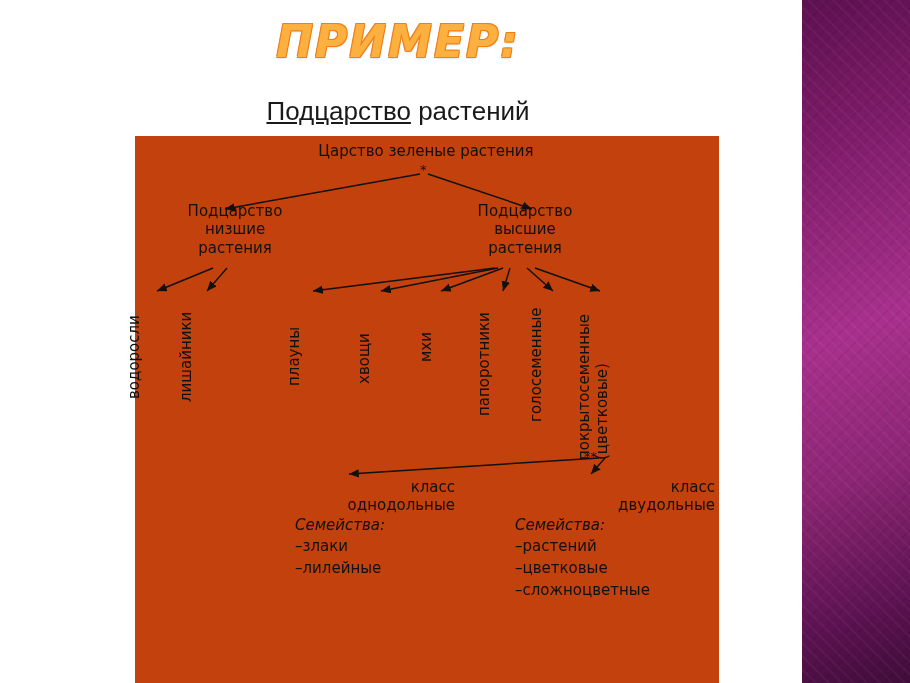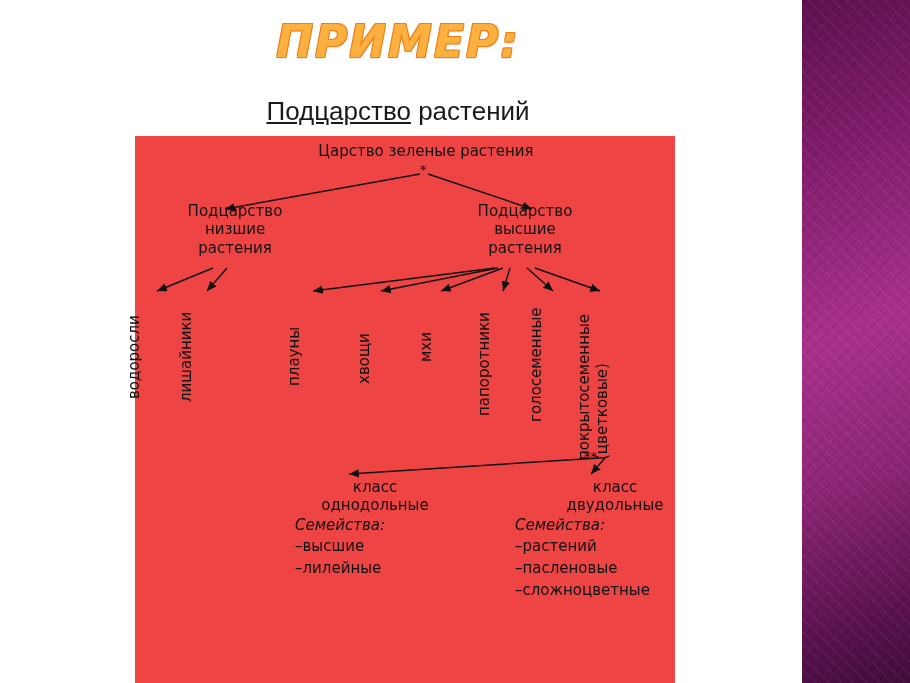--- a/index.html
+++ b/index.html
@@ -70,23 +70,23 @@
     color: #1a1a1a;
   }
   .subtitle .underlined {
     text-decoration: underline;
   }
   
   .panel {
     position: absolute;
     left: 131px;
     top: 136px;
-    width: 540px;
+    width: 584px;
     height: 547px;
-    background: #ef4444;
+    background: #c2410c;
   }
   .node {
     position: absolute;
     font-family: "DejaVu Sans", sans-serif;
     color: #111111;
     font-size: 15px;
     line-height: 1.22;
     white-space: pre-line;
     text-align: center;
   }
@@ -114,21 +114,21 @@
   }
   .taxa-block {
     position: absolute;
     font-family: "DejaVu Sans", sans-serif;
     color: #111111;
     font-size: 15px;
     line-height: 1.45;
     text-align: left;
   }
   .taxa-block .head {
-    text-align: center;
+    text-align: right;
   }
 </style>
 </head>
 <body>
 
 <div class="slide">
 
   <div class="right-band"></div>
 
   <div class="title">Пример:</div>
@@ -191,27 +191,27 @@
     <div class="vert" style="left:410px; top:268px;">голосеменные</div>
 
     <div class="vert" style="left:458px; top:306px;">покрытосеменные</div>
     <div class="vert" style="left:476px; top:306px;">(цветковые)</div>
     <div class="star" style="left:449px; top:313px;">**</div>
 
     <div class="taxa-block" style="left:160px; top:342px; width:160px;">
       <div class="head node" style="position:static; width:auto;">класс
 однодольные</div>
       <div style="font-style:italic;">Семейства:</div>
-      <div>–высшие</div>
+      <div>–злаки</div>
       <div>–лилейные</div>
     </div>
 
     <div class="taxa-block" style="left:380px; top:342px; width:200px;">
       <div class="head node" style="position:static; width:auto;">класс
 двудольные</div>
       <div style="font-style:italic;">Семейства:</div>
       <div>–растений</div>
-      <div>–пасленовые</div>
+      <div>–цветковые</div>
       <div>–сложноцветные</div>
     </div>
 
   </div>
 </div>
 
 </body></html>

